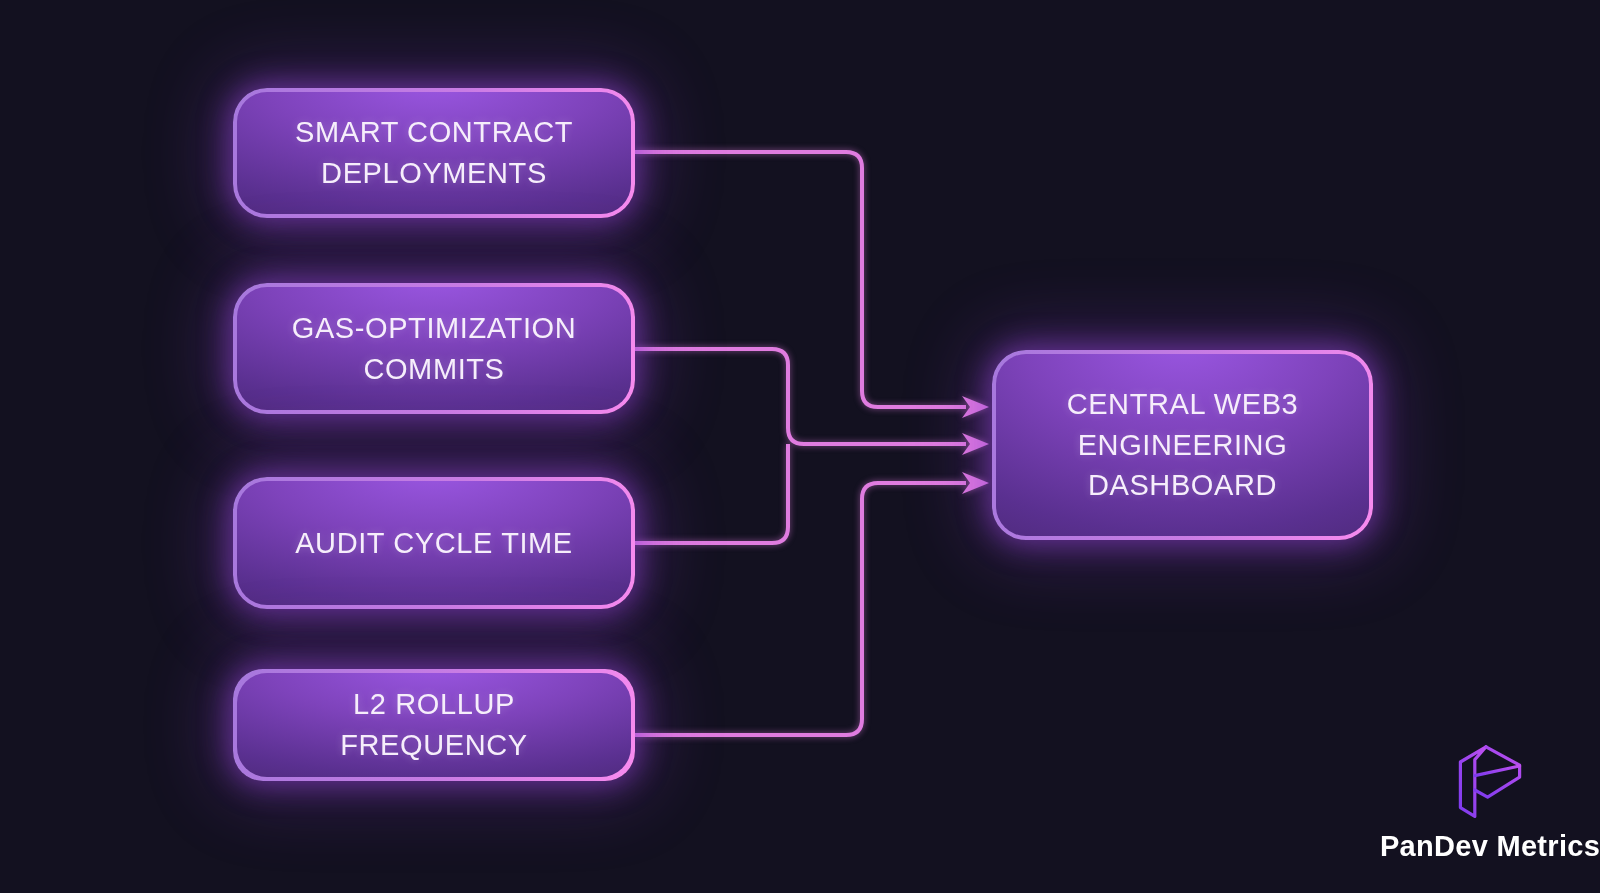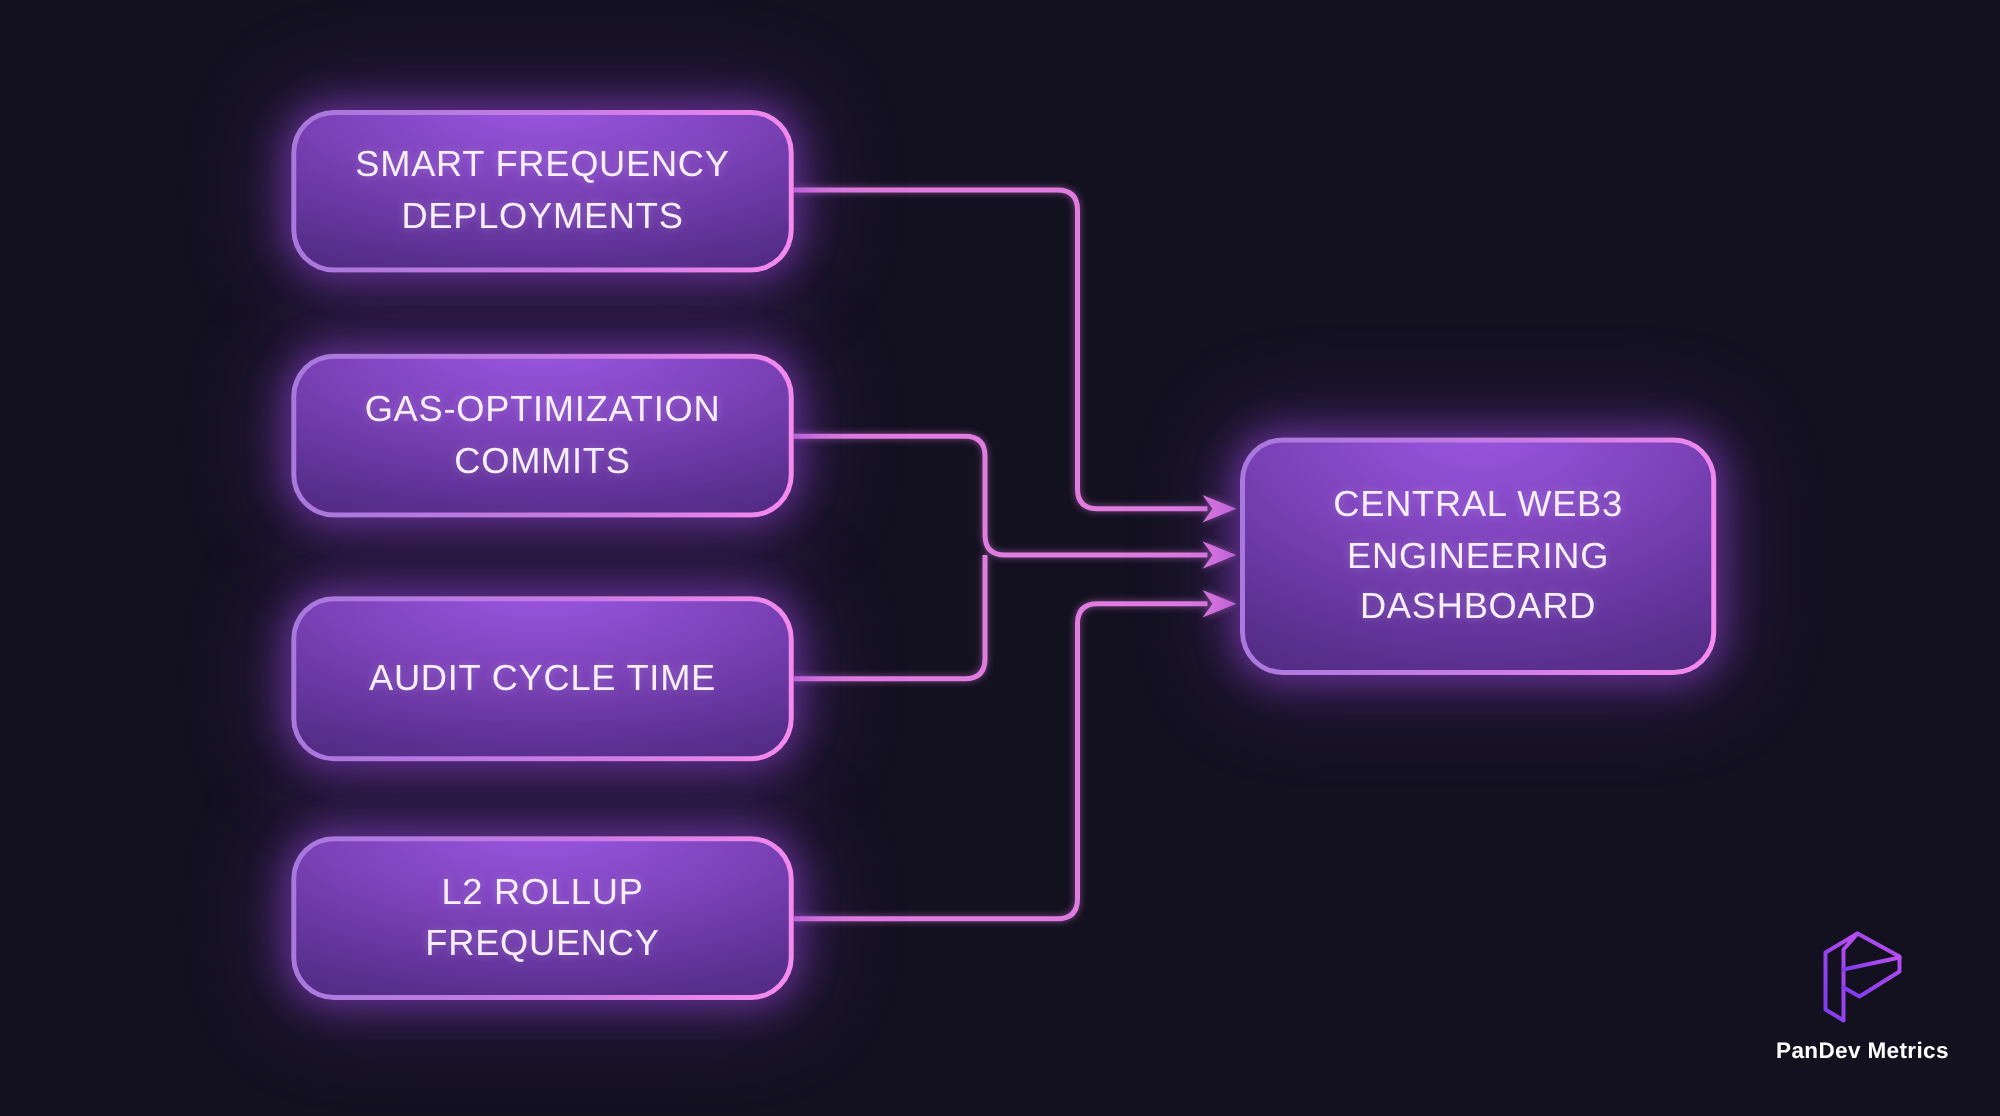--- a/index.html
+++ b/index.html
@@ -52,21 +52,21 @@
     letter-spacing:0.6px;
     line-height:1.4;
     white-space:pre-line;
     text-shadow:0 0 8px rgba(255,255,255,0.22);
   }
   .node-target .node-label{font-size:29px;}
   
   #node-src-0{left:233px;top:88px;width:402px;height:130px;}
   #node-src-1{left:233px;top:283px;width:402px;height:131px;}
   #node-src-2{left:233px;top:477px;width:402px;height:132px;}
-  #node-src-3{left:233px;top:669px;width:402px;height:131px;}
+  #node-src-3{left:233px;top:669px;width:402px;height:112px;border-radius:30px;}
   #node-target{left:992px;top:350px;width:381px;height:190px;}
 
   .connectors{
     position:absolute;left:0;top:0;width:1600px;height:893px;
     pointer-events:none;
     filter:drop-shadow(0 0 3px rgba(224,124,224,0.55));
   }
   .connector-path{
     fill:none;
     stroke:var(--connector);
@@ -76,21 +76,21 @@
 
   .branding{
     position:absolute;
     left:1390px;top:740px;width:200px;
     display:flex;flex-direction:column;align-items:center;
   }
   .brand-logo{width:72px;height:84px;}
   .brand-name{
     margin-top:6px;
     color:var(--brand);
-    font-size:18px;
+    font-size:29px;
     font-weight:700;
     letter-spacing:0.3px;
     white-space:nowrap;
   }
 </style>
 </head>
 <body>
 
 <div class="stage">
 
@@ -99,21 +99,21 @@
     <path class="connector-path" d="M635,349 H772 Q788,349 788,365 V428 Q788,444 804,444 H966"></path>
     <path class="connector-path" d="M635,543 H772 Q788,543 788,527 V444"></path>
     <path class="connector-path" d="M635,735 H846 Q862,735 862,719 V499 Q862,483 878,483 H966"></path>
     <path class="arrow-head" d="M962,396 L989,407 L962,418 L970,407 Z"></path>
     <path class="arrow-head" d="M962,433 L989,444 L962,455 L970,444 Z"></path>
     <path class="arrow-head" d="M962,472 L989,483 L962,494 L970,483 Z"></path>
   </svg>
 
   <div class="node" id="node-src-0">
     <div class="node-inner">
-      <span class="node-label">SMART FREQUENCY
+      <span class="node-label">SMART CONTRACT
 DEPLOYMENTS</span>
     </div>
   </div>
 
   <div class="node" id="node-src-1">
     <div class="node-inner">
       <span class="node-label">GAS-OPTIMIZATION
 COMMITS</span>
     </div>
   </div>

